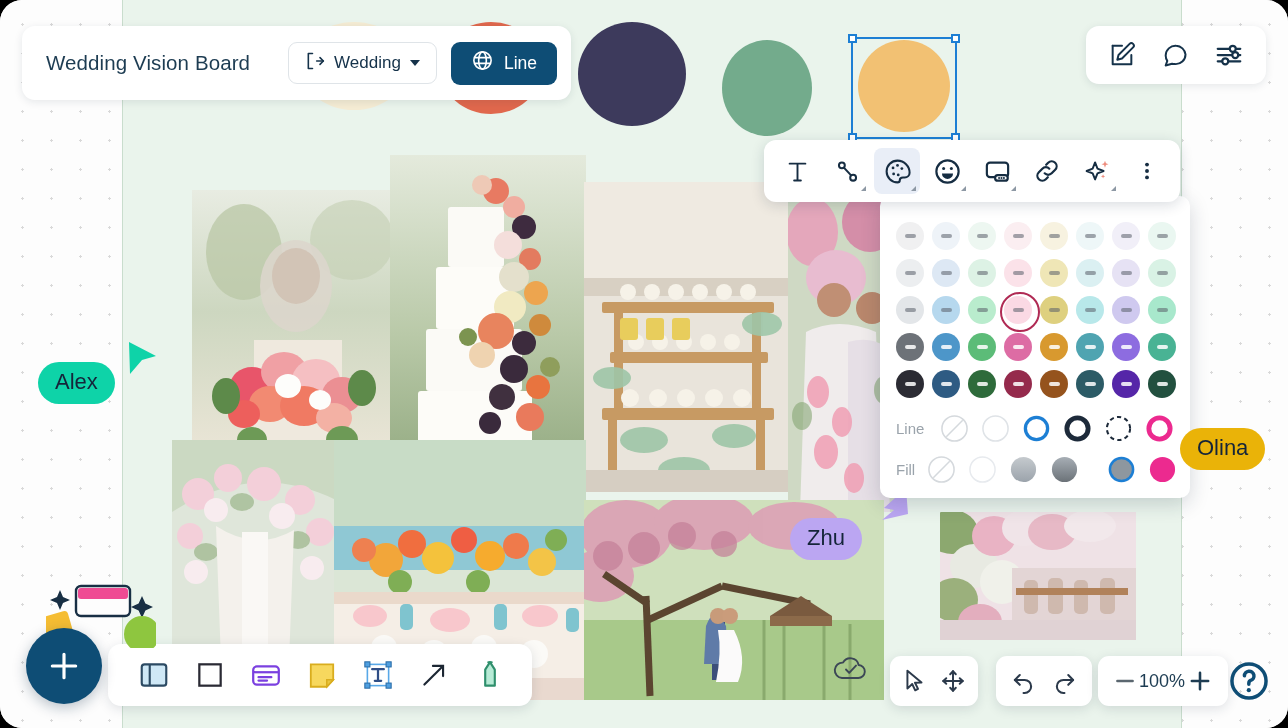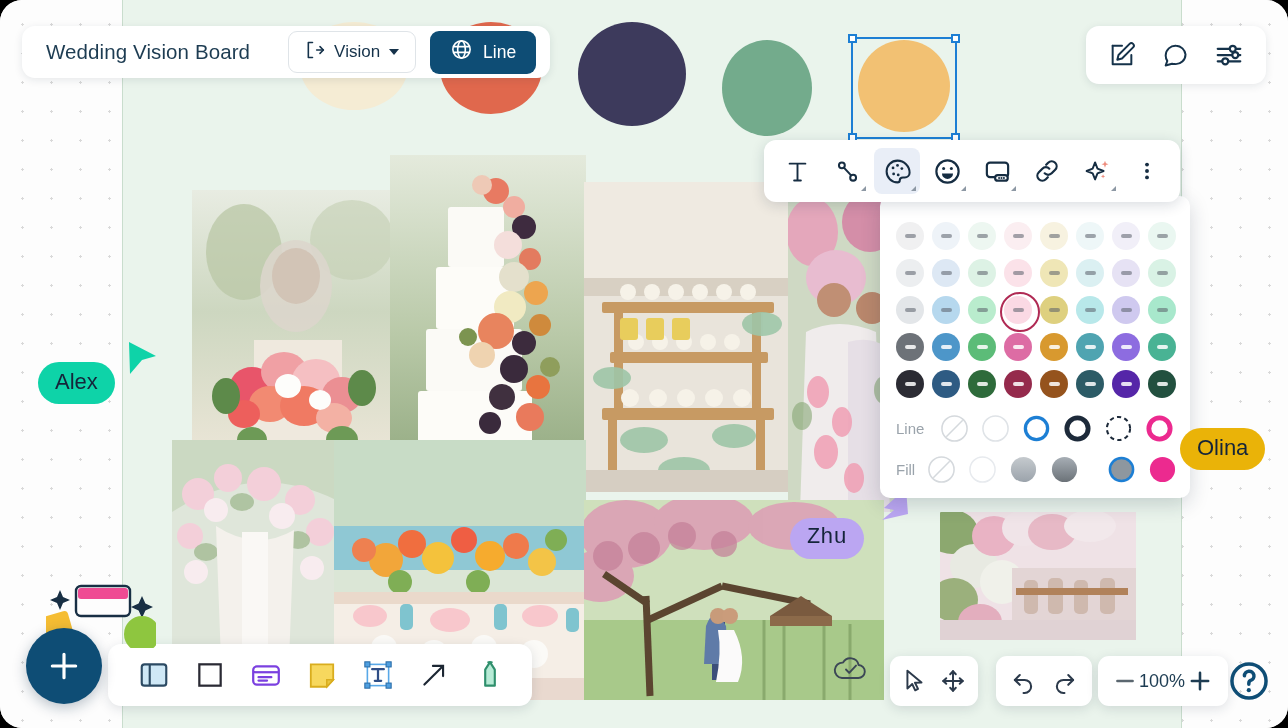--- a/index.html
+++ b/index.html
@@ -58,21 +58,21 @@
   .photo {
     position: absolute;
     background-size: cover;
     background-position: center;
     overflow: hidden;
   }
 
   
   .header-card {
     position: absolute; left: 22px; top: 26px;
-    height: 52px;
+    height: 74px;
     background: #ffffff;
     border-radius: 13px;
     display: flex; align-items: center;
     padding: 0 14px 0 24px;
     box-shadow: 0 2px 9px rgba(20,40,60,.10);
     gap: 14px;
   }
   .doc-title {
     font-size: 20.5px; color: #1d3c52; letter-spacing: .1px;
     white-space: nowrap; padding-right: 24px;
@@ -532,21 +532,21 @@
     <div class="doc-title">Wedding Vision Board</div>
 
     <button class="btn-export">
       <span>
         <svg width="20" height="20" viewBox="0 0 24 24" fill="none" stroke="#15324a" stroke-width="1.9" stroke-linecap="round" stroke-linejoin="round">
           <path d="M9 3H4v18h5"></path>
             <path d="M14 12h8"></path>
             <path d="M18 8l4 4-4 4"></path>
         </svg>
       </span>
-      <span>Vision</span>
+      <span>Wedding</span>
       <span class="caret"></span>
     </button>
 
     <button class="btn-share">
       <span>
         <svg width="23" height="23" viewBox="0 0 24 24" fill="none" stroke="#ffffff" stroke-width="1.7">
           <circle cx="12" cy="12" r="9"></circle>
             <ellipse cx="12" cy="12" rx="4" ry="9"></ellipse>
           <path d="M3.3 9h17.4M3.3 15h17.4"></path>
         </svg>
@@ -860,21 +860,21 @@
     <path d="M4 34 L3 2 L30 16 L16 20 Z" fill="#0ed3a8"></path>
   </svg>
 
   <div class="collab" style="left:1180px; top:428px;">
     <span class="collab-pill" style="background:#eab308;">Olina</span>
   </div>
   <svg class="cursor-arrow" style="left:1152px; top:398px;" width="34" height="38" viewBox="0 0 34 38">
     <path d="M4 6 L31 4 L14 22 L12 36 Z" fill="#edb68d"></path>
   </svg>
 
-  <div class="collab" style="left:790px; top:518px;font-family:Liberation Mono, monospace;">
+  <div class="collab" style="left:790px; top:518px;">
     <span class="collab-pill" style="background:#bba6f2;">Zhu</span>
   </div>
   <svg class="cursor-arrow" style="left:876px; top:484px;" width="34" height="38" viewBox="0 0 34 38">
     <path d="M30 4 L8 24 L18 26 L6 36 L32 30 Z" fill="#bba6f2"></path>
   </svg>
 
   <div class="cloud-save">
     <svg width="38" height="30" viewBox="0 0 38 30" fill="none" stroke="#3c4756" stroke-width="1.9" stroke-linecap="round" stroke-linejoin="round">
       <path d="M10 24h16a6.5 6.5 0 0 0 .6-13A8.4 8.4 0 0 0 11 8.6 6.6 6.6 0 0 0 10 24z"></path>
       <path d="M14 15.5l3.2 3.4L24 11.6"></path>

